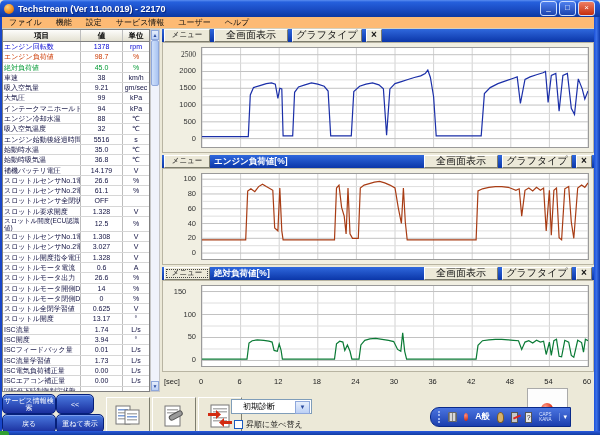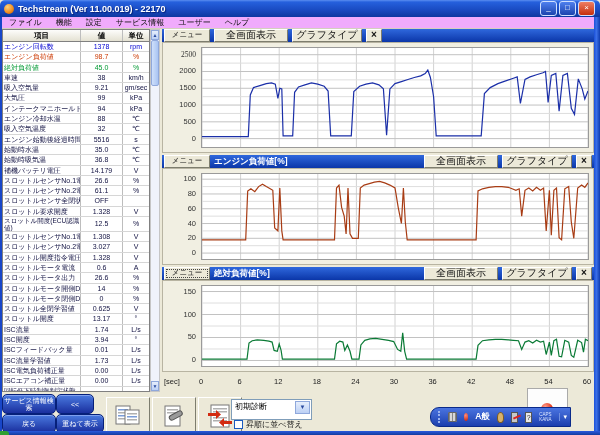--- a/index.html
+++ b/index.html
@@ -19,21 +19,21 @@
        border-radius:5px 5px 0 0;display:flex;align-items:center;z-index:12;}
   .app-icon{width:10px;height:10px;border-radius:50%;margin:0 4px 0 4px;
        background:radial-gradient(circle at 35% 30%,#ffd27a,#f08a1d 60%,#a84b00);}
   .title-text{color:#fff;font-size:9px;font-weight:bold;text-shadow:1px 1px 1px #04207a;white-space:nowrap;}
   .winbtns{margin-left:auto;display:flex;gap:2px;padding-right:5px;}
   .winbtn{width:15px;height:13px;border-radius:3px;border:1px solid #cfe0ff;
        color:#fff;font-size:8px;line-height:11px;text-align:center;
        background:linear-gradient(180deg,#4f80ee,#1b43ae);}
   .winbtn.close{background:linear-gradient(180deg,#ee7f63,#c52e0c);}
   
-  .menubar{position:absolute;left:2px;top:17px;width:592px;height:11px;background:#f0abfc;
+  .menubar{position:absolute;left:2px;top:17px;width:592px;height:11px;background:#fdba74;
        border-bottom:1px solid #d4d0be;display:flex;align-items:center;z-index:8;}
   .menu-item{font-size:8px;color:#111;padding:0 7px;white-space:nowrap;}
   
   .datalist{position:absolute;left:2px;top:29px;width:148px;height:363px;background:#fff;
        border:1px solid #808080;overflow:hidden;box-sizing:border-box;}
   .thead{display:flex;height:11px;background:linear-gradient(180deg,#fdfdfb,#e4e1d2);
        border-bottom:1px solid #808080;font-weight:bold;font-size:7.5px;}
   .thead .cell{display:flex;align-items:center;justify-content:center;}
   .cell{box-sizing:border-box;border-right:1px solid #bdbdbd;overflow:hidden;}
   .cell:last-child{border-right:none;}
@@ -77,22 +77,22 @@
   
   .time-axis{position:absolute;left:0;top:344px;width:432px;height:17px;font-size:7.5px;color:#222;}
   .sec-label{position:absolute;left:2px;top:4px;}
   .x-tick{position:absolute;top:4px;transform:translateX(-50%);}
   
   .blue-btn{position:absolute;border-radius:5px;color:#fff;font-size:7px;text-align:center;
        background:linear-gradient(180deg,#4a7ae0,#1a2f9e);border:1px solid #06207a;
        box-shadow:inset 0 1px 0 #7fa0ef;display:flex;align-items:center;justify-content:center;line-height:7px;z-index:6;}
   .tool-btn{position:absolute;top:397px;width:42px;height:35px;background:#ece9d8;
        border:1px solid;border-color:#fff #7d7d6e #7d7d6e #fff;display:flex;align-items:center;justify-content:center;z-index:6;}
-  .combo{position:absolute;left:231px;top:399px;width:81px;height:21px;background:#fff;
-       border:1px solid #7f9db9;box-sizing:border-box;font-size:8px;line-height:13px;padding-left:3px;z-index:6;}
+  .combo{position:absolute;left:231px;top:399px;width:81px;height:15px;background:#fff;
+       border:1px solid #7f9db9;box-sizing:border-box;font-size:8px;line-height:13px;padding-left:11px;z-index:6;}
   .combo-arrow{position:absolute;right:1px;top:1px;width:13px;height:11px;
        background:linear-gradient(180deg,#e6eefc,#bcd0f5);border:1px solid #8fa8dc;
        font-size:6px;line-height:10px;text-align:center;color:#2a4a9e;}
   .chk-row{position:absolute;left:234px;top:419px;display:flex;align-items:center;gap:3px;font-size:8px;color:#111;z-index:6;}
   .chk-box{width:9px;height:9px;background:#fff;border:1px solid #1b5bbf;box-sizing:border-box;}
   
   .record-popup{position:absolute;left:527px;top:388px;width:39px;height:34px;background:#fdfdfd;
        border:1px solid #aaa;z-index:4;}
   .record-ball{position:absolute;left:13px;top:14px;width:12px;height:12px;border-radius:50%;
        background:radial-gradient(circle at 35% 30%,#ff9d8a,#e03214 60%,#8c1500);}
@@ -436,21 +436,21 @@
             <line x1="0" y1="62.98850574712644" x2="386" y2="62.98850574712644" stroke="#dedede" stroke-width="1"></line>
             <line x1="0" y1="51.49425287356322" x2="386" y2="51.49425287356322" stroke="#c2c2c2" stroke-width="1"></line>
             <line x1="0" y1="40" x2="386" y2="40" stroke="#dedede" stroke-width="1"></line>
             <line x1="0" y1="28.50574712643678" x2="386" y2="28.50574712643678" stroke="#c2c2c2" stroke-width="1"></line>
             <line x1="0" y1="17.01149425287356" x2="386" y2="17.01149425287356" stroke="#dedede" stroke-width="1"></line>
             <line x1="0" y1="5.517241379310345" x2="386" y2="5.517241379310345" stroke="#c2c2c2" stroke-width="1"></line>
             <polyline points="0.0,73.1 45.0,73.1 47.0,57.0 50.2,54.7 55.3,53.8 61.8,54.3 66.9,55.2 70.1,56.1 72.1,64.4 75.3,65.3 77.2,57.9 79.1,64.4 80.4,73.1 132.5,73.1 134.5,57.9 137.7,55.2 140.9,56.1 142.8,64.4 145.4,58.9 148.0,65.3 149.9,73.1 157.0,73.1 158.9,58.9 162.8,54.3 167.9,52.9 173.7,52.4 180.1,53.3 186.6,54.3 191.7,55.6 195.6,63.4 198.8,65.3 200.7,46.9 202.7,65.3 204.6,73.1 274.1,73.1 276.0,59.3 280.5,54.7 286.9,53.8 293.4,53.3 299.8,53.3 306.2,53.8 311.4,54.3 316.5,54.7 319.7,63.4 323.0,56.1 326.8,54.7 330.7,57.0 334.5,54.3 338.4,56.1 341.6,55.2 344.2,68.5 347.4,56.1 349.3,69.4 351.9,54.7 354.5,53.3 357.1,70.3 359.6,70.8 362.8,54.3 366.7,56.1 369.3,69.4 371.8,71.3 375.7,54.3 379.6,56.6 381.5,66.2 383.4,53.3 386.0,54.7" fill="none" stroke="#0a7a35" stroke-width="1.2"></polyline>
           </svg>
         </div>
       <div class="ylbox"></div>
-    <div class="ylabel" style="left: 1px; top: 5.51724px;">150</div>
+    <div class="ylabel" style="left: 1px; top: 5.51724px; text-align: center;">150</div>
         <div class="ylabel" style="left: 1px; top: 28.5057px;">100</div>
         <div class="ylabel" style="left: 1px; top: 51.4943px;">50</div>
         <div class="ylabel" style="left: 1px; top: 74.4828px;">0</div>
       </div>
   </div>
   <div class="time-axis">
     <span class="sec-label">[sec]</span>
   <div class="x-tick" style="left: 39px;">0</div>
       <div class="x-tick" style="left: 77.6px;">6</div>
       <div class="x-tick" style="left: 116.2px;">12</div>

